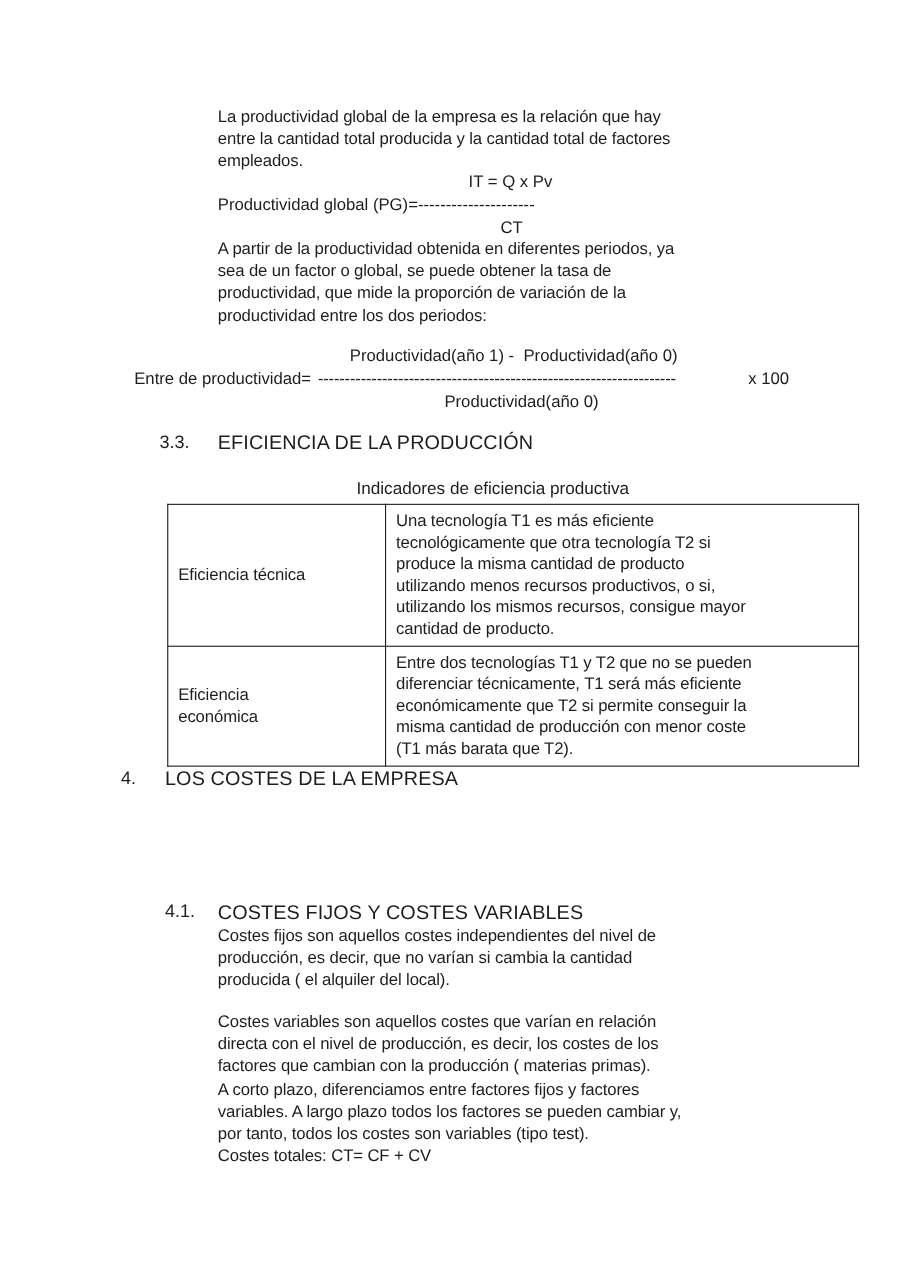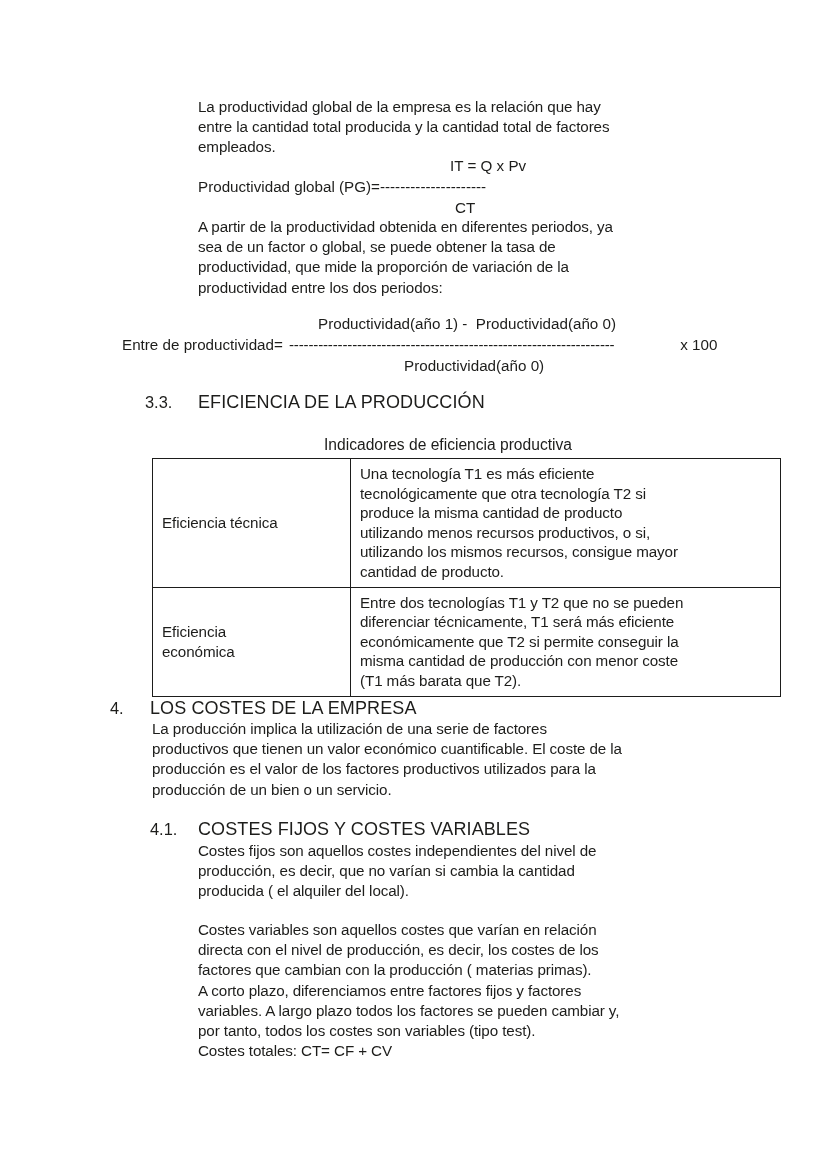--- a/index.html
+++ b/index.html
@@ -86,21 +86,21 @@
 </style>
 </head>
 <body>
 
 <div class="page">
 
   <div class="para" style="left:198px; top:97px; width:530px;">La productividad global de la empresa es la relación que hay
 entre la cantidad total producida y la cantidad total de factores
 empleados.</div>
 
-  <div class="formula" style="left:426px; top:156px;margin-left:24px;">IT = Q x Pv</div>
+  <div class="formula" style="left:426px; top:156px;">IT = Q x Pv</div>
   <div class="formula" style="left:198px; top:177px;">Productividad global (PG)=---------------------</div>
   <div class="formula" style="left:455px; top:198px;">CT</div>
 
   <div class="para" style="left:198px; top:217px; width:530px;">A partir de la productividad obtenida en diferentes periodos, ya
 sea de un factor o global, se puede obtener la tasa de
 productividad, que mide la proporción de variación de la
 productividad entre los dos periodos:</div>
 
   <div class="formula" style="left:318px; top:314px;">Productividad(año 1) -  Productividad(año 0)</div>
   <div class="formula" style="left:122px; top:335px;">Entre de productividad= </div>
@@ -140,24 +140,20 @@
 misma cantidad de producción con menor coste
 (T1 más barata que T2).</div>
         </td>
       </tr>
     </tbody>
   </table>
 
   <div class="numlabel" style="left:110px; top:698px;">4.</div>
   <div class="heading" style="left:150px; top:698px;">LOS COSTES DE LA EMPRESA</div>
 
-  <div class="para" style="left:152px; top:719px; width:586px;">La producción implica la utilización de una serie de factores
-productivos que tienen un valor económico cuantificable. El coste de la
-producción es el valor de los factores productivos utilizados para la
-producción de un bien o un servicio.</div>
 
   <div class="numlabel" style="left:150px; top:819px;">4.1.</div>
   <div class="heading" style="left:198px; top:819px;">COSTES FIJOS Y COSTES VARIABLES</div>
 
   <div class="para" style="left:198px; top:841px; width:530px;">Costes fijos son aquellos costes independientes del nivel de
 producción, es decir, que no varían si cambia la cantidad
 producida ( el alquiler del local).</div>
 
   <div class="para" style="left:198px; top:920px; width:545px;">Costes variables son aquellos costes que varían en relación
 directa con el nivel de producción, es decir, los costes de los

